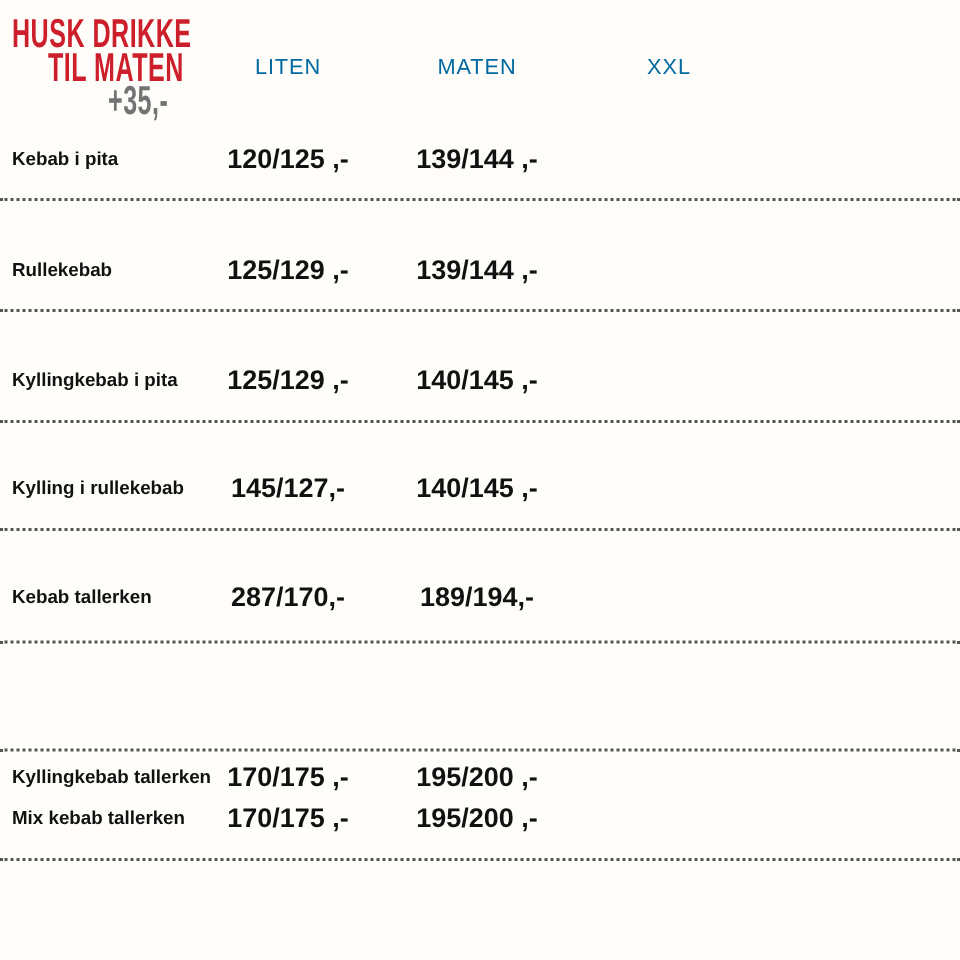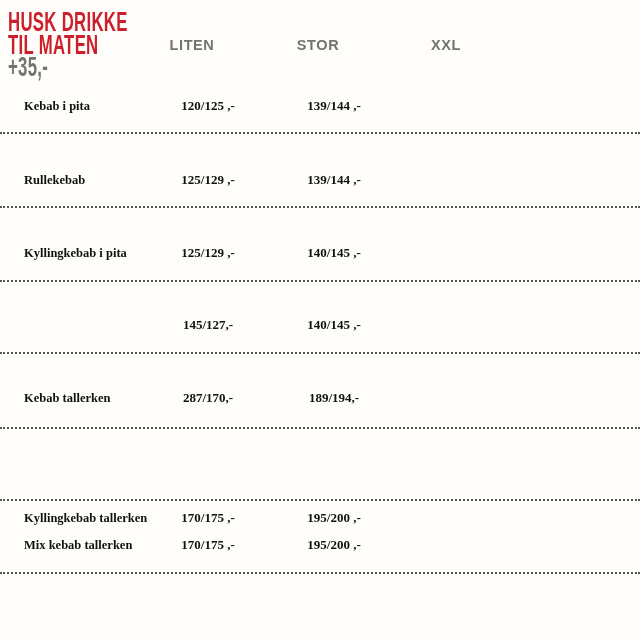--- a/index.html
+++ b/index.html
@@ -3,20 +3,21 @@
 <meta charset="utf-8">
 <style>
   html,body { margin:0; padding:0; }
   .page {
     position:relative;
     width:640px; height:640px;
     background:#fefdf9;
     font-family:"Liberation Sans", sans-serif;
     overflow:hidden;
     color:#161616;
+    text-align:center;
   }
   
   .title { position:absolute; left:8px; top:11px; }
   .t-line {
     display:block;
     height:22.5px;
     font-size:27px;
     font-weight:700;
     line-height:22.5px;
     white-space:nowrap;
@@ -29,43 +30,43 @@
   }
   .t-red   { color:#cd1f2b; }
   .t-black { color:#737373; }
 
   
   .col-head {
     position:absolute;
     top:37px;
     transform:translateX(-50%);
     font-size:14.5px;
-    font-weight:700;
+    font-weight:400;
     letter-spacing:0.6px;
-    color:#737373;
+    color:#0369a1;
     white-space:nowrap;
   }
   .ch-liten { left:192px; }
   .ch-stor  { left:318px; }
   .ch-xxl   { left:446px; }
 
   
-  .row { position:absolute; left:16px; width:524px; height:16px; line-height:16px;font-family:Liberation Serif, serif; }
+  .row { position:absolute; left:0; width:524px; height:16px; line-height:16px; }
   .r0 { top:98px;  } .r1 { top:172px; } .r2 { top:245px; } .r3 { top:317px; }
   .r4 { top:390px; } .r5 { top:462px;margin-top:48px; } .r6 { top:537px; } .r7 { top:609px; }
 
   .item-name {
     position:absolute; left:8px;
     font-size:12.5px; font-weight:700; color:#111;
     white-space:nowrap;
   }
   .price {
     position:absolute;
     transform:translateX(-50%);
-    font-size:13px; font-weight:700; color:#111;
+    font-size:18px; font-weight:700; color:#111;
     white-space:nowrap;
   }
   .p-liten { left:192px; }
   .p-stor  { left:318px; }
   .p-xxl   { left:446px; }
 
   
   .sep {
     position:absolute; left:0; width:640px; height:0;
     border-top:2px dotted #555;
@@ -78,21 +79,21 @@
 
 <div class="page">
 
   <div class="title">
     <div class="t-line t-red"><span>HUSK DRIKKE</span></div>
     <div class="t-line t-red"><span>TIL MATEN</span></div>
     <div class="t-line t-black"><span>+35,-</span></div>
   </div>
 
   <div class="col-head ch-liten">LITEN</div>
-  <div class="col-head ch-stor">STOR</div>
+  <div class="col-head ch-stor">MATEN</div>
   <div class="col-head ch-xxl">XXL</div>
 
   <div class="row r0">
     <span class="item-name">Kebab i pita</span>
     <span class="price p-liten">120/125 ,-</span>
     <span class="price p-stor">139/144 ,-</span>
     <span class="price p-xxl"></span>
   </div>
   <div class="sep s0"></div>
 
@@ -106,20 +107,21 @@
 
   <div class="row r2">
     <span class="item-name">Kyllingkebab i pita</span>
     <span class="price p-liten">125/129 ,-</span>
     <span class="price p-stor">140/145 ,-</span>
     <span class="price p-xxl"></span>
   </div>
   <div class="sep s2"></div>
 
   <div class="row r3">
+    <span class="item-name">Kylling i rullekebab</span>
     <span class="price p-liten">145/127,-</span>
     <span class="price p-stor">140/145 ,-</span>
     <span class="price p-xxl"></span>
   </div>
   <div class="sep s3"></div>
 
   <div class="row r4">
     <span class="item-name">Kebab tallerken</span>
     <span class="price p-liten">287/170,-</span>
     <span class="price p-stor">189/194,-</span>

